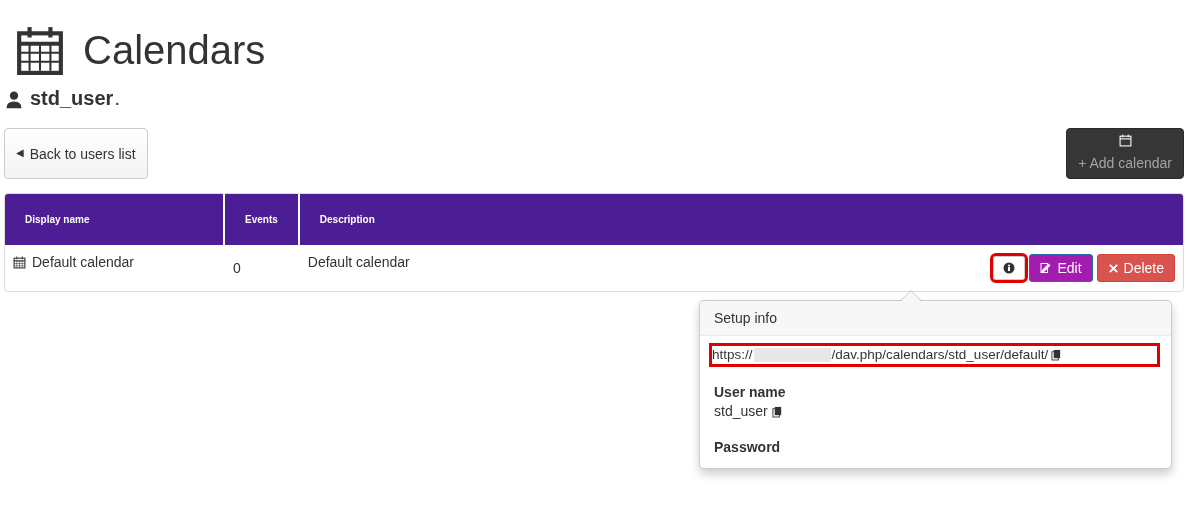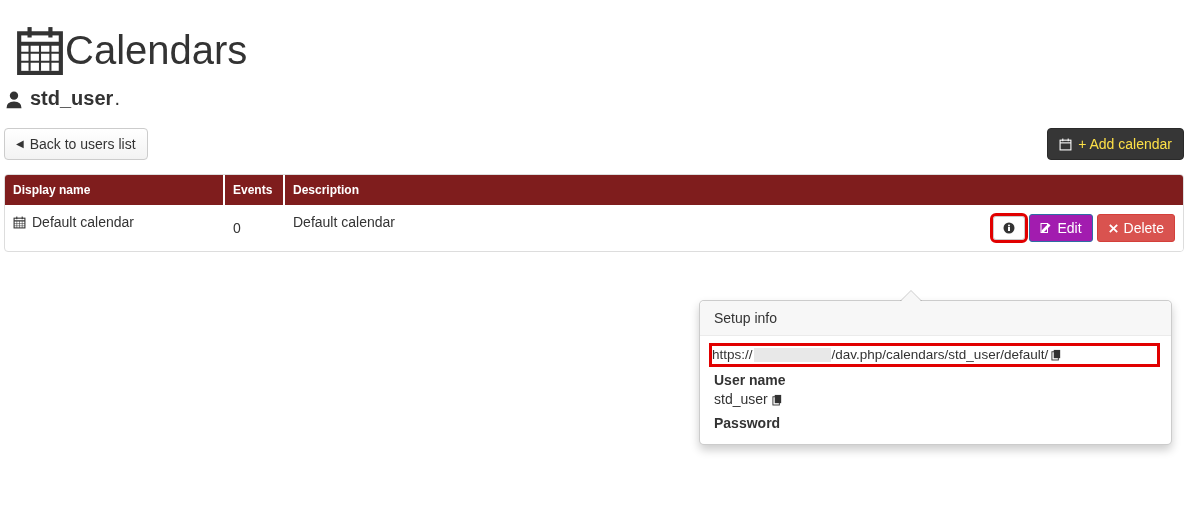--- a/index.html
+++ b/index.html
@@ -9,20 +9,21 @@
       color: #333;
       background: #fff;
       padding: 0;
       overflow: hidden;
       height: 525px;
     }
 
     .header {
       display: flex;
       align-items: center;
+      gap: 18px;
       padding: 25px 15px 10px 15px;
     }
     .header h1 {
       font-size: 40px;
       font-weight: 500;
       color: #333;
     }
     .cal-icon {
       width: 50px;
       height: 50px;
@@ -52,40 +53,41 @@
       font-size: 14px;
       border-radius: 4px;
       border: 1px solid #ccc;
       background: linear-gradient(#fff, #f3f3f3);
       color: #333;
       cursor: pointer;
       line-height: 1.45;
     }
     .btn-dark {
       background: #363636;
-      color: #fde047;
+      color: #a3a3a3;
       border-color: #2a2a2a;
+      flex-direction: column;
     }
 
     table {
       width: calc(100% - 8px);
       margin: 0 4px;
       border-collapse: separate;
       border-spacing: 0;
       border: 1px solid #ddd;
       border-radius: 4px;
       overflow: hidden;
     }
     thead th {
-      background: #7f1d1d;
+      background: #4c1d95;
       color: #fff;
       font-weight: 700;
       text-align: left;
-      padding: 8px;
-      font-size: 12px;
+      padding: 20px;
+      font-size: 10px;
       border-right: 2px solid #fff;
     }
     thead th:last-child { border-right: none; }
     tbody td {
       padding: 9px 8px;
       color: #333;
       vertical-align: middle;
       background: #fff;
     }
     tbody td:first-child { display: flex; align-items: center; gap: 6px; }
@@ -155,21 +157,21 @@
       border-bottom: 1px solid #ebebeb;
       border-radius: 5px 5px 0 0;
       font-weight: 400;
     }
     .popover-content {
       padding: 10px 14px;
     }
     .popover-content h5 {
       font-size: 14px;
       font-weight: 700;
-      margin-top: 8px;
+      margin-top: 20px;
       margin-bottom: 3px;
     }
     .popover-content h5:first-child { margin-top: 4px; }
     .popover-content .val {
       font-size: 14px;
       display: flex;
       align-items: center;
       gap: 4px;
     }
     .popover-content .val em { font-style: italic; color: #333; }

